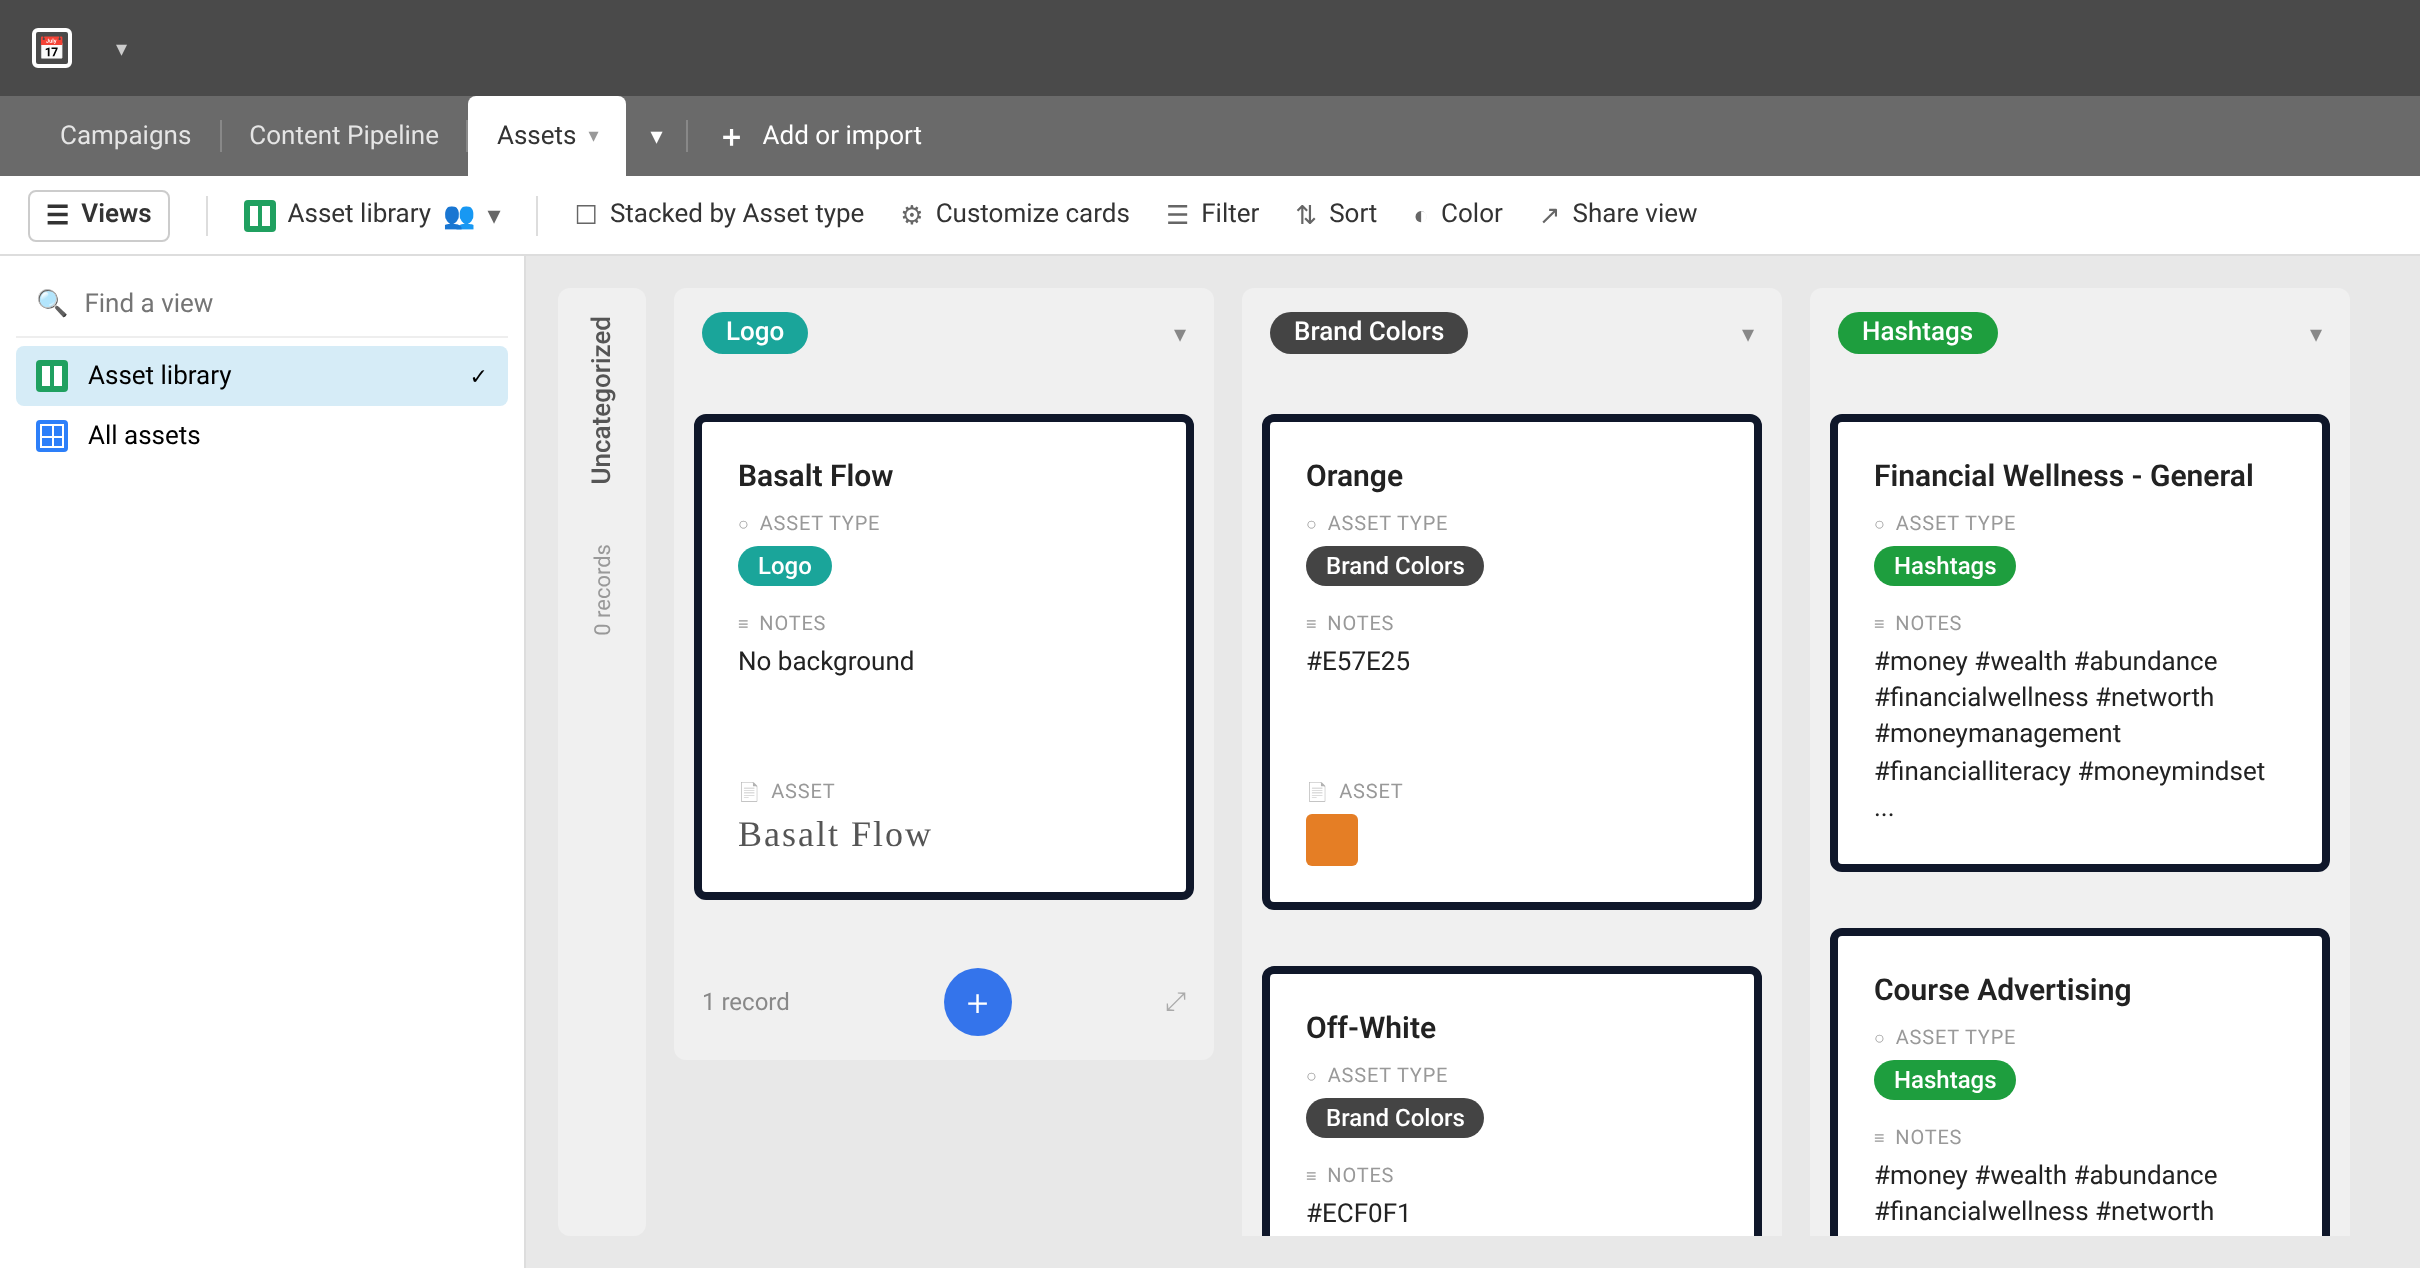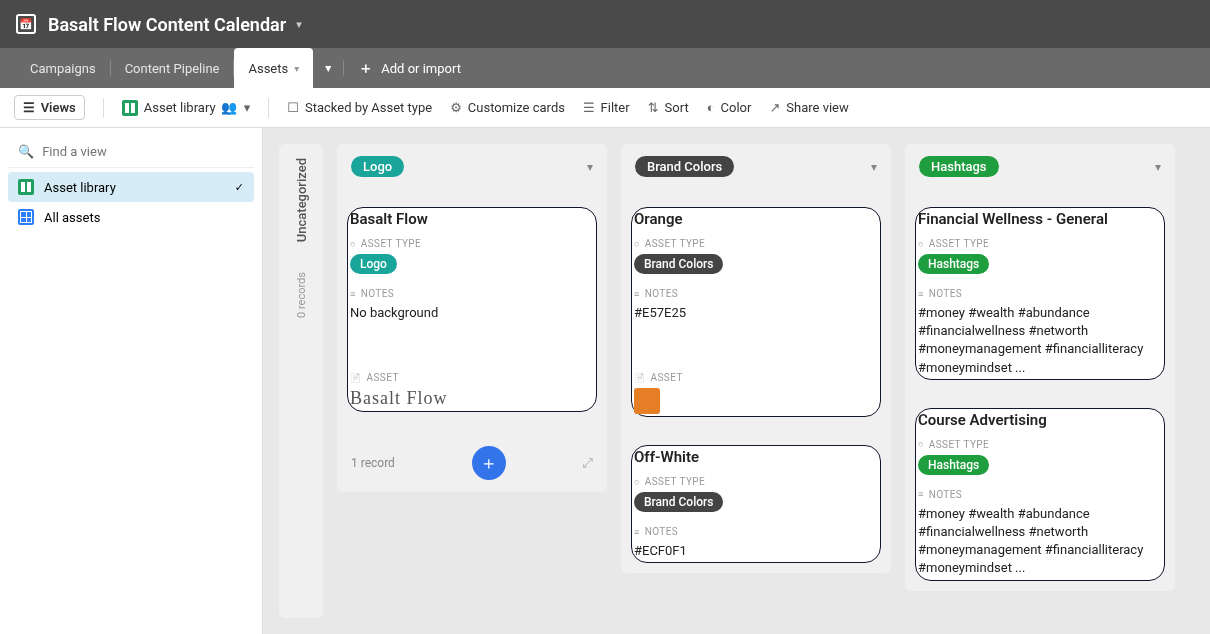--- a/index.html
+++ b/index.html
@@ -47,21 +47,21 @@
 .vert-count { writing-mode: vertical-rl; transform: rotate(180deg); font-size:11px; color:#999; margin-top:30px; }
 
 .col-container { background:#f0f0f0; border-radius:6px; padding:10px; display:flex; flex-direction:column; gap:28px; }
 .col-header { display:flex; align-items:center; justify-content:space-between; padding:2px 4px; }
 .tag { display:inline-block; padding:3px 12px; border-radius:11px; font-size:13px; color:#fff; font-weight:500;}
 .tag-logo { background:#1aa59a; }
 .tag-brand { background:#444; }
 .tag-hash { background:#1e9e3e; }
 .col-menu { color:#888; font-size:12px; cursor:pointer; }
 
-.card { background:#fff; border:1px solid #0f172a; border-radius:16px; padding:2px; font-size:13px; cursor:pointer; }
+.card { background:#fff; border:4px solid #0f172a; border-radius:6px; padding:18px; font-size:13px; cursor:pointer; }
 .card-title { font-size:15px; font-weight:600; margin-bottom:10px; color:#222; }
 .field-label { font-size:10px; letter-spacing:0.4px; color:#999; text-transform:uppercase; display:flex; align-items:center; gap:5px; margin-bottom:5px; }
 .field-label::before { content:'○'; font-size:9px; }
 .field-label.notes::before { content:'≡'; }
 .field-label.asset::before { content:'📄'; filter:grayscale(1); font-size:9px; }
 .card .tag { font-size:12px; padding:3px 10px;}
 .notes-text { color:#222; font-size:13px; line-height:1.4; }
 .spacer { height:14px; }
 .asset-preview-text { font-family: Georgia, serif; font-size:18px; letter-spacing:1px; color:#555; font-weight:500; }
 .color-swatch { width:26px; height:26px; border-radius:3px; }
@@ -72,21 +72,20 @@
 .expand-icon { color:#aaa; cursor:pointer; font-size:13px; }
 
 .scroll-col { max-height: 100%; overflow:hidden; }
 .ellipsis { white-space:normal; }
 </style>
 </head>
 <body>
 
 <div class="topbar">
   <div class="app-icon">📅</div>
-  <div class="app-title">Basalt Flow Content Calendar</div>
   <span class="chev-down">▾</span>
 </div>
 
 <div class="tabbar">
   <div class="tab">Campaigns</div>
   <div class="tab-divider"></div>
   <div class="tab">Content Pipeline</div>
   <div class="tab-divider"></div>
   <div class="tab active">
     <span>Assets</span>

